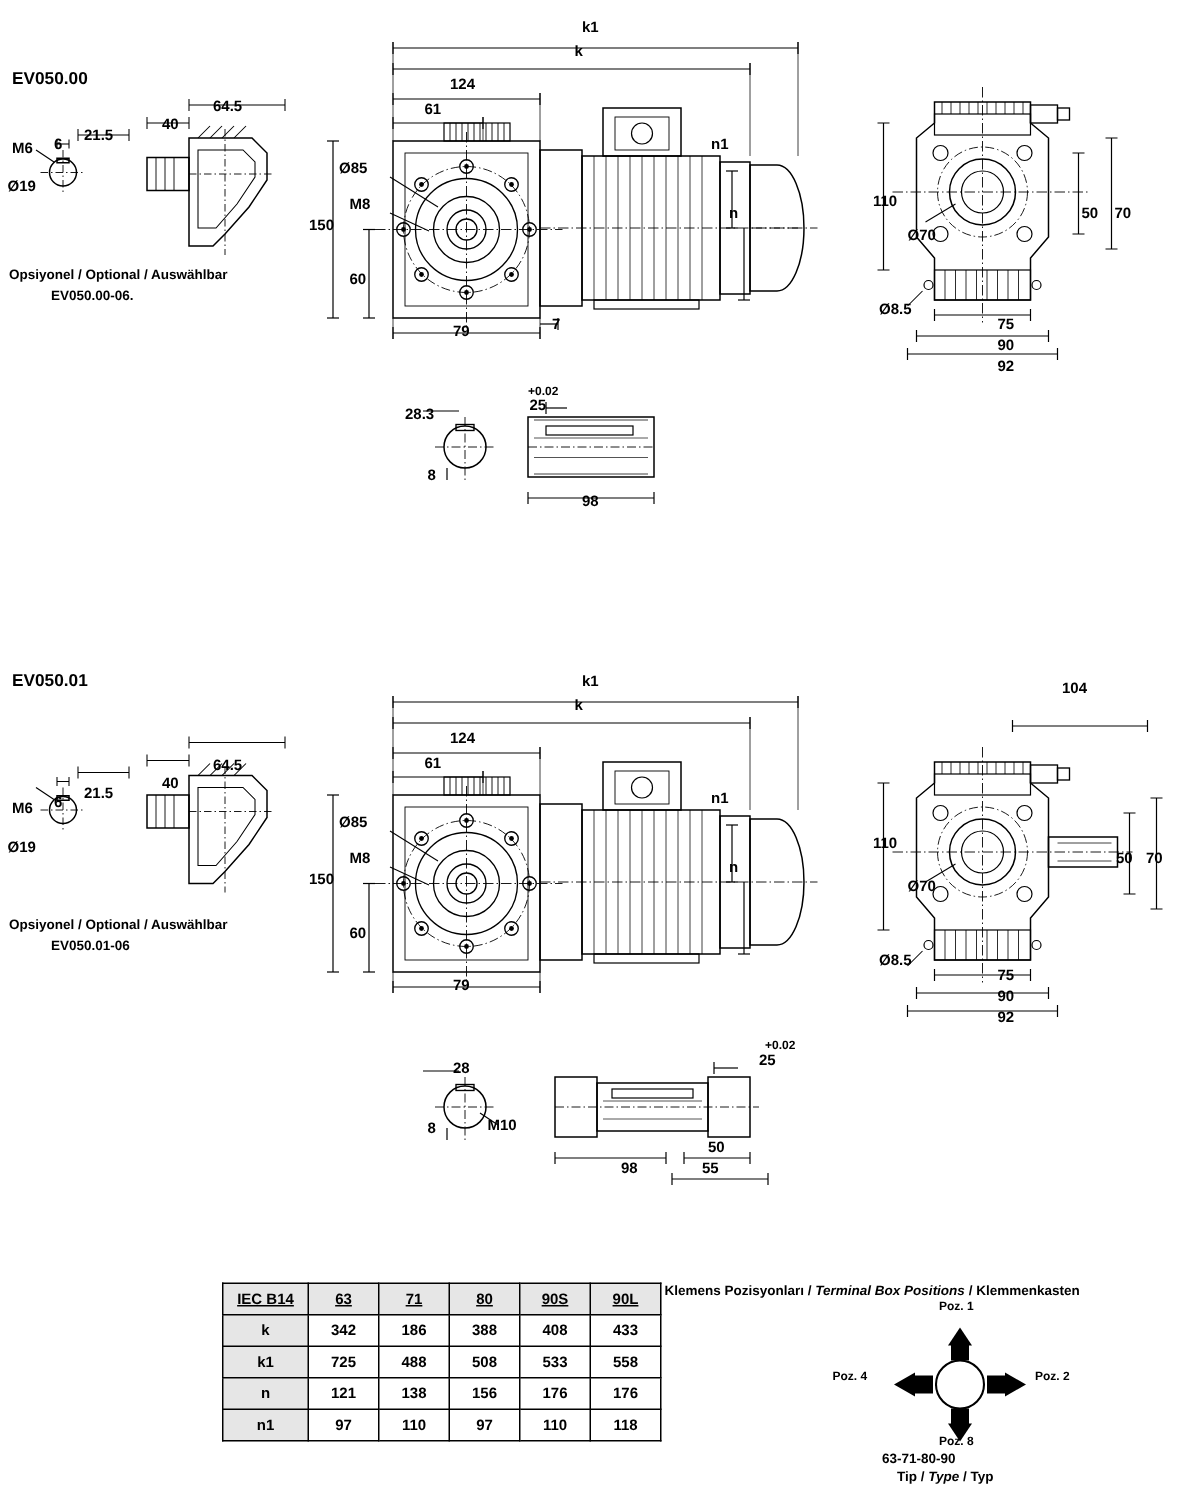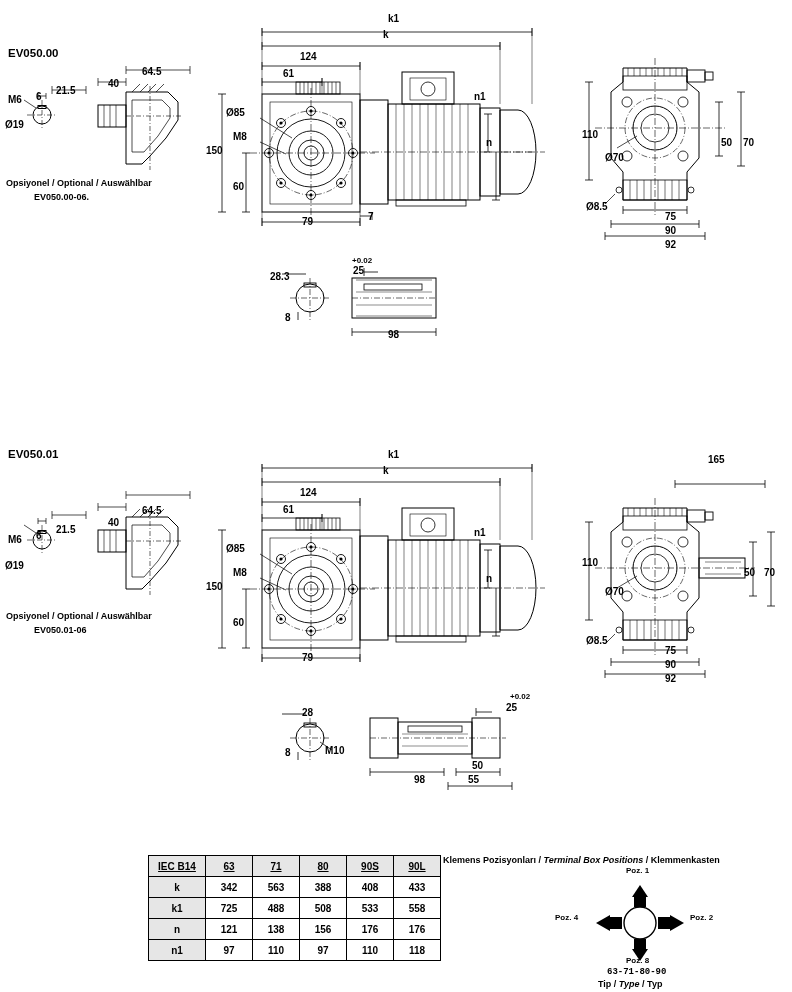--- a/index.html
+++ b/index.html
@@ -571,21 +571,21 @@
       <line x1="48" y1="176" x2="48" y2="184" stroke="#000" stroke-width="0.8"></line>
       <line x1="112" y1="176" x2="112" y2="184" stroke="#000" stroke-width="0.8"></line>
       <line x1="36" y1="192" x2="124" y2="192" stroke="#000" stroke-width="0.8"></line>
       <line x1="36" y1="188" x2="36" y2="196" stroke="#000" stroke-width="0.8"></line>
       <line x1="124" y1="188" x2="124" y2="196" stroke="#000" stroke-width="0.8"></line>
       <line x1="30" y1="204" x2="130" y2="204" stroke="#000" stroke-width="0.8"></line>
       <line x1="30" y1="200" x2="30" y2="208" stroke="#000" stroke-width="0.8"></line>
       <line x1="130" y1="200" x2="130" y2="208" stroke="#000" stroke-width="0.8"></line>
     </svg>
   </div>
-  <div class="abs lbl" style="left:708px;top:455px;">165</div>
+  <div class="abs lbl" style="left:708px;top:455px;">104</div>
   <div class="abs lbl" style="left:582px;top:558px;">110</div>
   <div class="abs lbl" style="left:605px;top:587px;">Ø70</div>
   <div class="abs lbl" style="left:744px;top:568px;">50</div>
   <div class="abs lbl" style="left:764px;top:568px;">70</div>
   <div class="abs lbl" style="left:586px;top:636px;">Ø8.5</div>
   <div class="abs lbl" style="left:665px;top:646px;">75</div>
   <div class="abs lbl" style="left:665px;top:660px;">90</div>
   <div class="abs lbl" style="left:665px;top:674px;">92</div>
 
   <div class="abs" style="left:260px;top:690px;width:280px;height:110px;">
@@ -640,21 +640,21 @@
           <th style="width:46px">71</th>
           <th style="width:46px">80</th>
           <th style="width:46px">90S</th>
           <th style="width:46px">90L</th>
         </tr>
       </thead>
       <tbody>
         <tr>
           <td class="rowhdr">k</td>
           <td>342</td>
-          <td>563</td>
+          <td>186</td>
           <td>388</td>
           <td>408</td>
           <td>433</td>
         </tr>
         <tr>
           <td class="rowhdr">k1</td>
           <td>725</td>
           <td>488</td>
           <td>508</td>
           <td>533</td>
@@ -698,18 +698,18 @@
       <polygon points="124,48 110,40 110,56" fill="#000"></polygon>
 
       <rect x="50" y="42" width="12" height="12" fill="#000"></rect>
       <polygon points="36,48 50,40 50,56" fill="#000"></polygon>
     </svg>
   </div>
   <div class="abs smallest" style="left:626px;top:866px;">Poz. 1</div>
   <div class="abs smallest" style="left:690px;top:913px;">Poz. 2</div>
   <div class="abs smallest" style="left:626px;top:956px;">Poz. 8</div>
   <div class="abs smallest" style="left:555px;top:913px;">Poz. 4</div>
-  <div class="abs small" style="left:607px;top:967px;font-family:Liberation Mono, monospace;">63-71-80-90</div>
+  <div class="abs small" style="left:588px;top:967px;">63-71-80-90</div>
   <div class="abs small" style="left:598px;top:979px;">
     <span>Tip</span><span> / </span><span class="ital">Type</span><span> / </span><span>Typ</span>
   </div>
 
 </div>
 
 </body></html>

